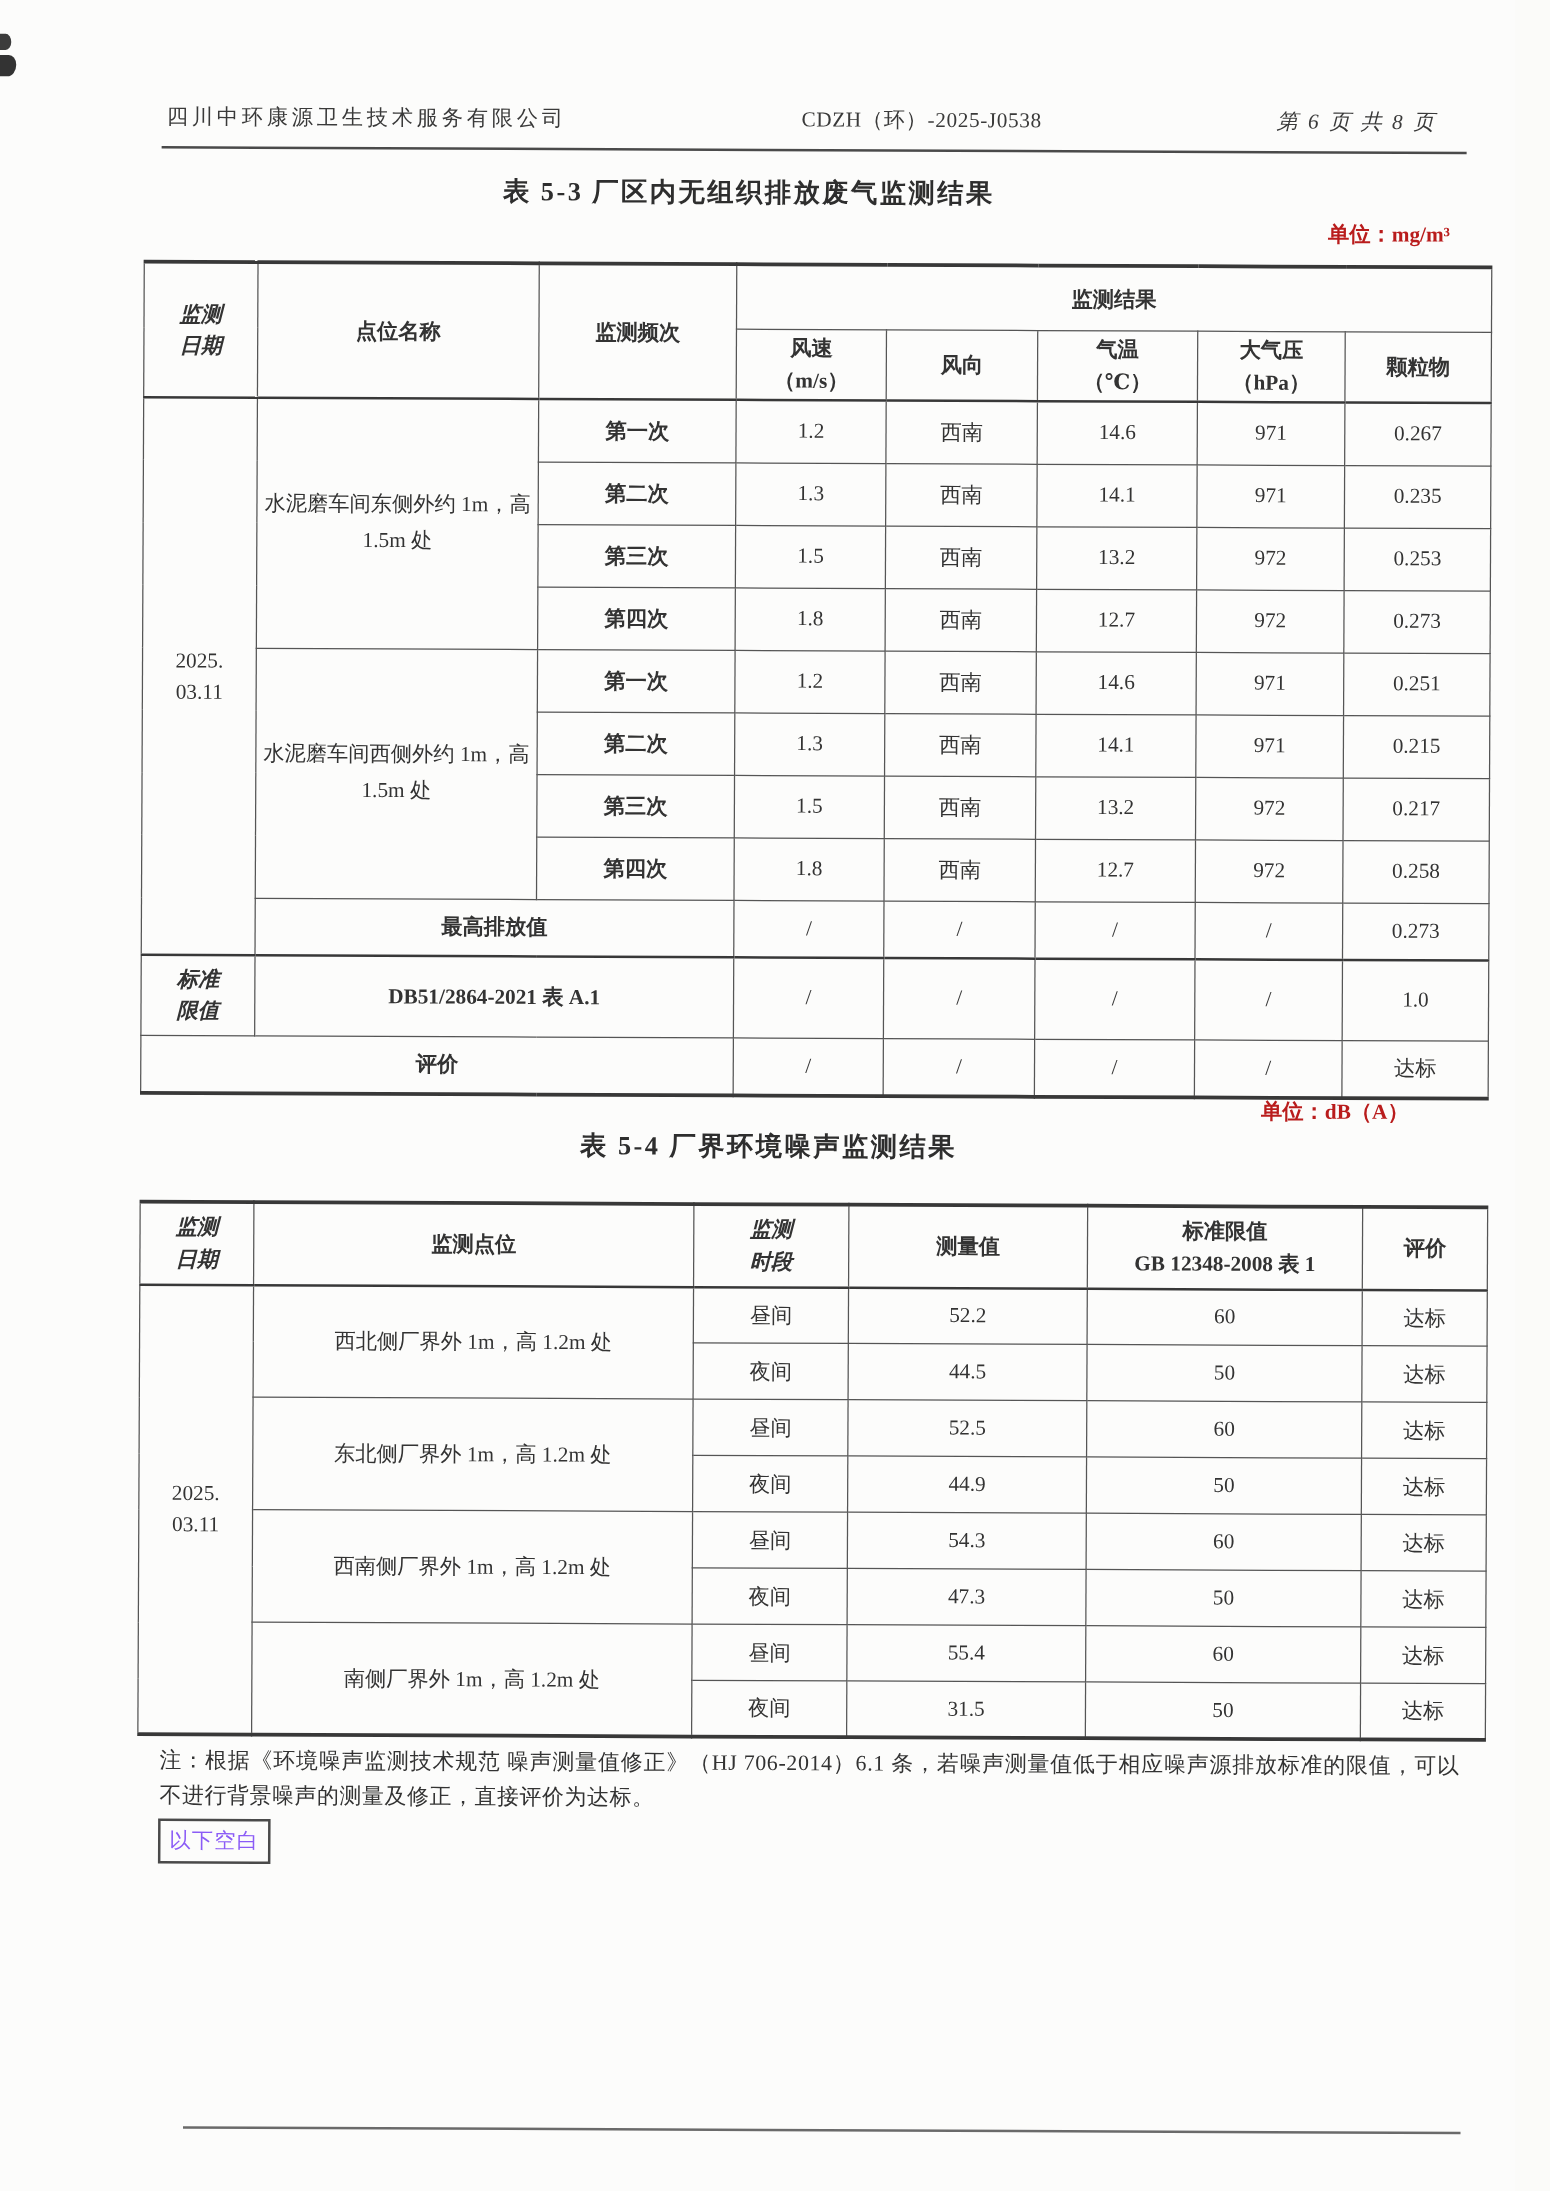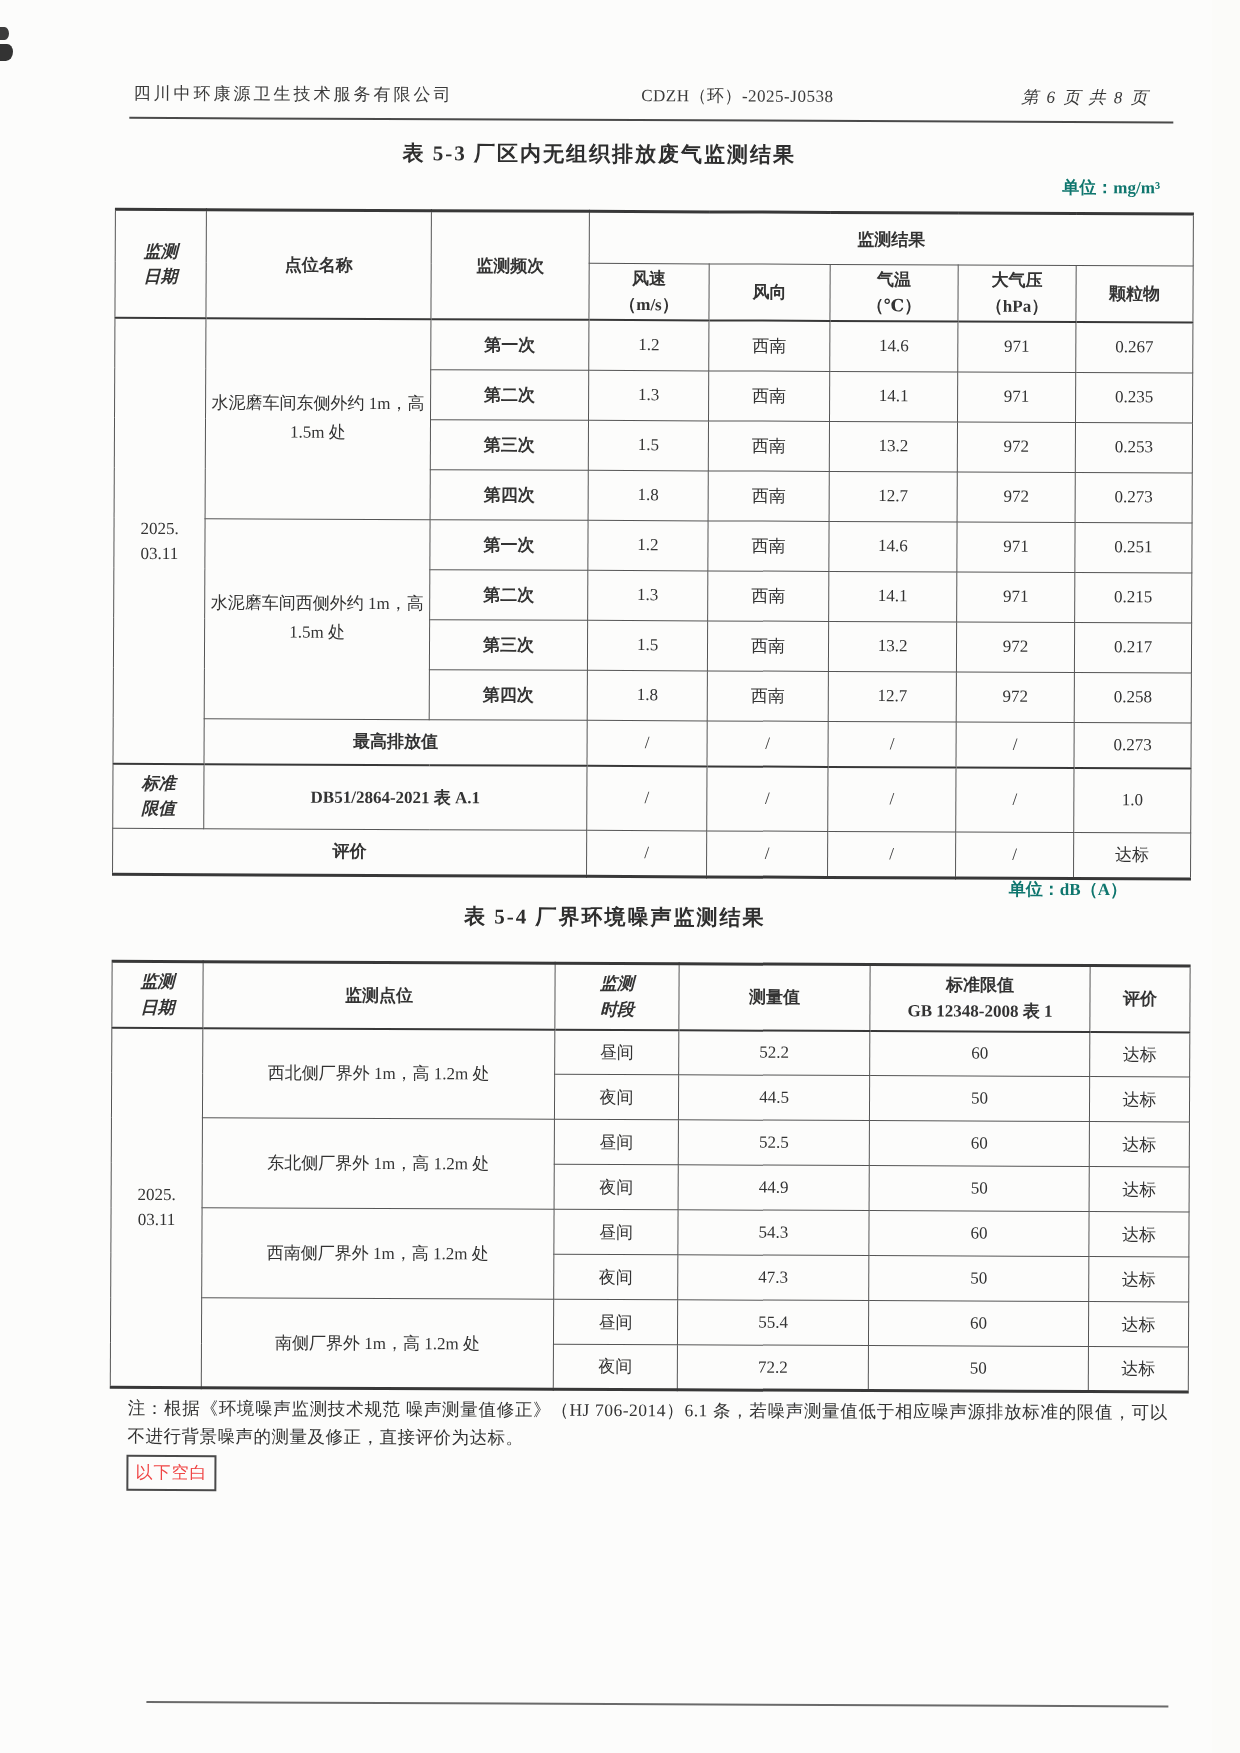--- a/index.html
+++ b/index.html
@@ -19,21 +19,21 @@
   .company { letter-spacing:3px; }
   .docno { letter-spacing:0.5px; }
   .pageinfo { letter-spacing:2px;font-style:italic; }
   .rule { position:absolute; top:119px; left:126px; width:1044px; height:2px; background:#4a4a4a; }
 
   
   .t-title { position:absolute; width:1078px; left:112px; text-align:center;
     font-size:21px; font-weight:bold; letter-spacing:2px; color:#2e2e2e; }
   .t1-title { top:140px; transform:translateX(-55px); }
   .t2-title { top:903px; transform:translateX(-36px); }
-  .t-unit { position:absolute; font-size:17px; font-weight:bold; color:#0f766e; }
+  .t-unit { position:absolute; font-size:17px; font-weight:bold; color:#b91c1c; }
   .t1-unit { top:174px; right:55px; }
   .t2-unit { top:876px; right:85px; }
 
   
   .tbl { position:absolute; left:112px; width:1078px; border-collapse:collapse;
     table-layout:fixed; text-align:center; font-size:17px; color:#333;
     border-top:3px solid #383838; border-bottom:3px solid #383838; }
   .tbl td { border:1px solid #555; vertical-align:middle; padding:2px 4px; }
   .t1 { top:210px; }
   .t2 { top:962px; }
@@ -50,21 +50,21 @@
   .t2 tr.r { height:45px; }
   .blk { display:block; line-height:1.5; }
   .w2 { display:inline-block; width:2.4em; line-height:1.5;font-style:italic; }
   .bold { font-weight:bold; }
   .pt { padding:0 24px; line-height:1.7; }
 
   
   .note { position:absolute; top:1396px; left:130px; width:1040px; font-size:17.5px;
     line-height:28px; text-align:justify; letter-spacing:0.5px; color:#333; }
   .blank-box { position:absolute; top:1457px; left:129px; border:2px solid #4a4a4a;
-    font-size:17px; padding:4px 7px 5px; letter-spacing:1px; color:#ef4444; }
+    font-size:17px; padding:4px 7px 5px; letter-spacing:1px; color:#8b5cf6; }
 
   .footer-line { position:absolute; top:1703px; left:150px; width:1022px; height:2px; background:#6a6a6a; }
 
   
   .art { position:absolute; }
   .art-tl1 { left:0; top:27px; width:9px; height:13px; background:#3c3c3c; border-radius:0 60% 60% 0; }
   .art-tl2 { left:0; top:44px; width:13px; height:17px; background:#333; border-radius:0 55% 65% 0; }
   .art-r1 { left:1227px; top:747px; width:9px; height:11px; background:#3a3a3a; border-radius:2px; transform:rotate(15deg); }
   .art-r2 { left:1227px; top:765px; width:11px; height:14px; border:2px solid #666; border-right:none; border-top:none; border-radius:50%; transform:rotate(-15deg); }
   .art-r3 { left:1226px; top:786px; width:12px; height:20px; border-left:2px solid #777; border-bottom:2px solid #777; transform:rotate(8deg) skewX(-15deg); }
@@ -288,21 +288,21 @@
       </tr>
       <tr class="r">
         <td rowspan="2">南侧厂界外 1m，高 1.2m 处</td>
         <td>昼间</td>
         <td>55.4</td>
         <td>60</td>
         <td>达标</td>
       </tr>
       <tr class="r">
         <td>夜间</td>
-        <td>72.2</td>
+        <td>31.5</td>
         <td>50</td>
         <td>达标</td>
       </tr>
     </tbody>
       </table>
 
     <p class="note">注：根据《环境噪声监测技术规范 噪声测量值修正》（HJ 706-2014）6.1 条，若噪声测量值低于相应噪声源排放标准的限值，可以不进行背景噪声的测量及修正，直接评价为达标。</p>
     <div class="blank-box">以下空白</div>
     <div class="footer-line"></div>
   </div>

